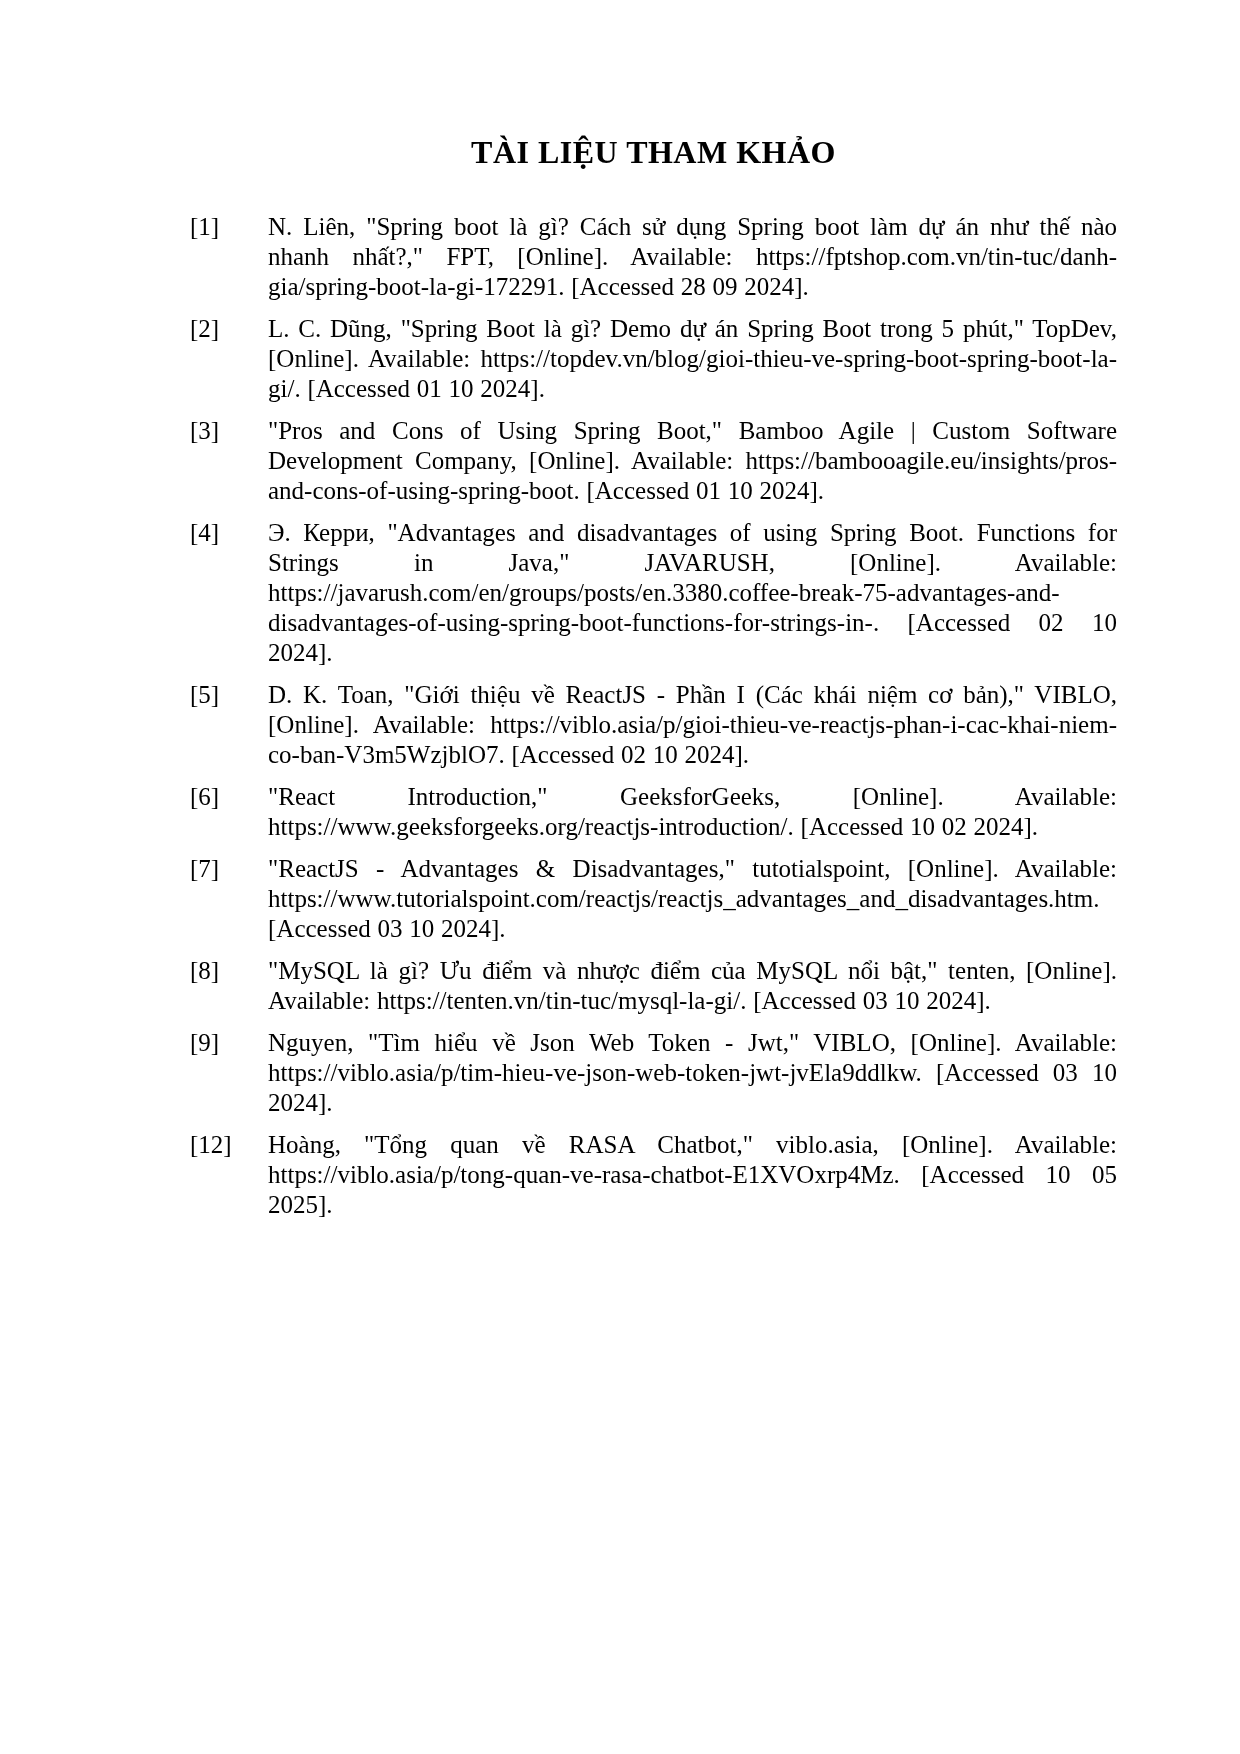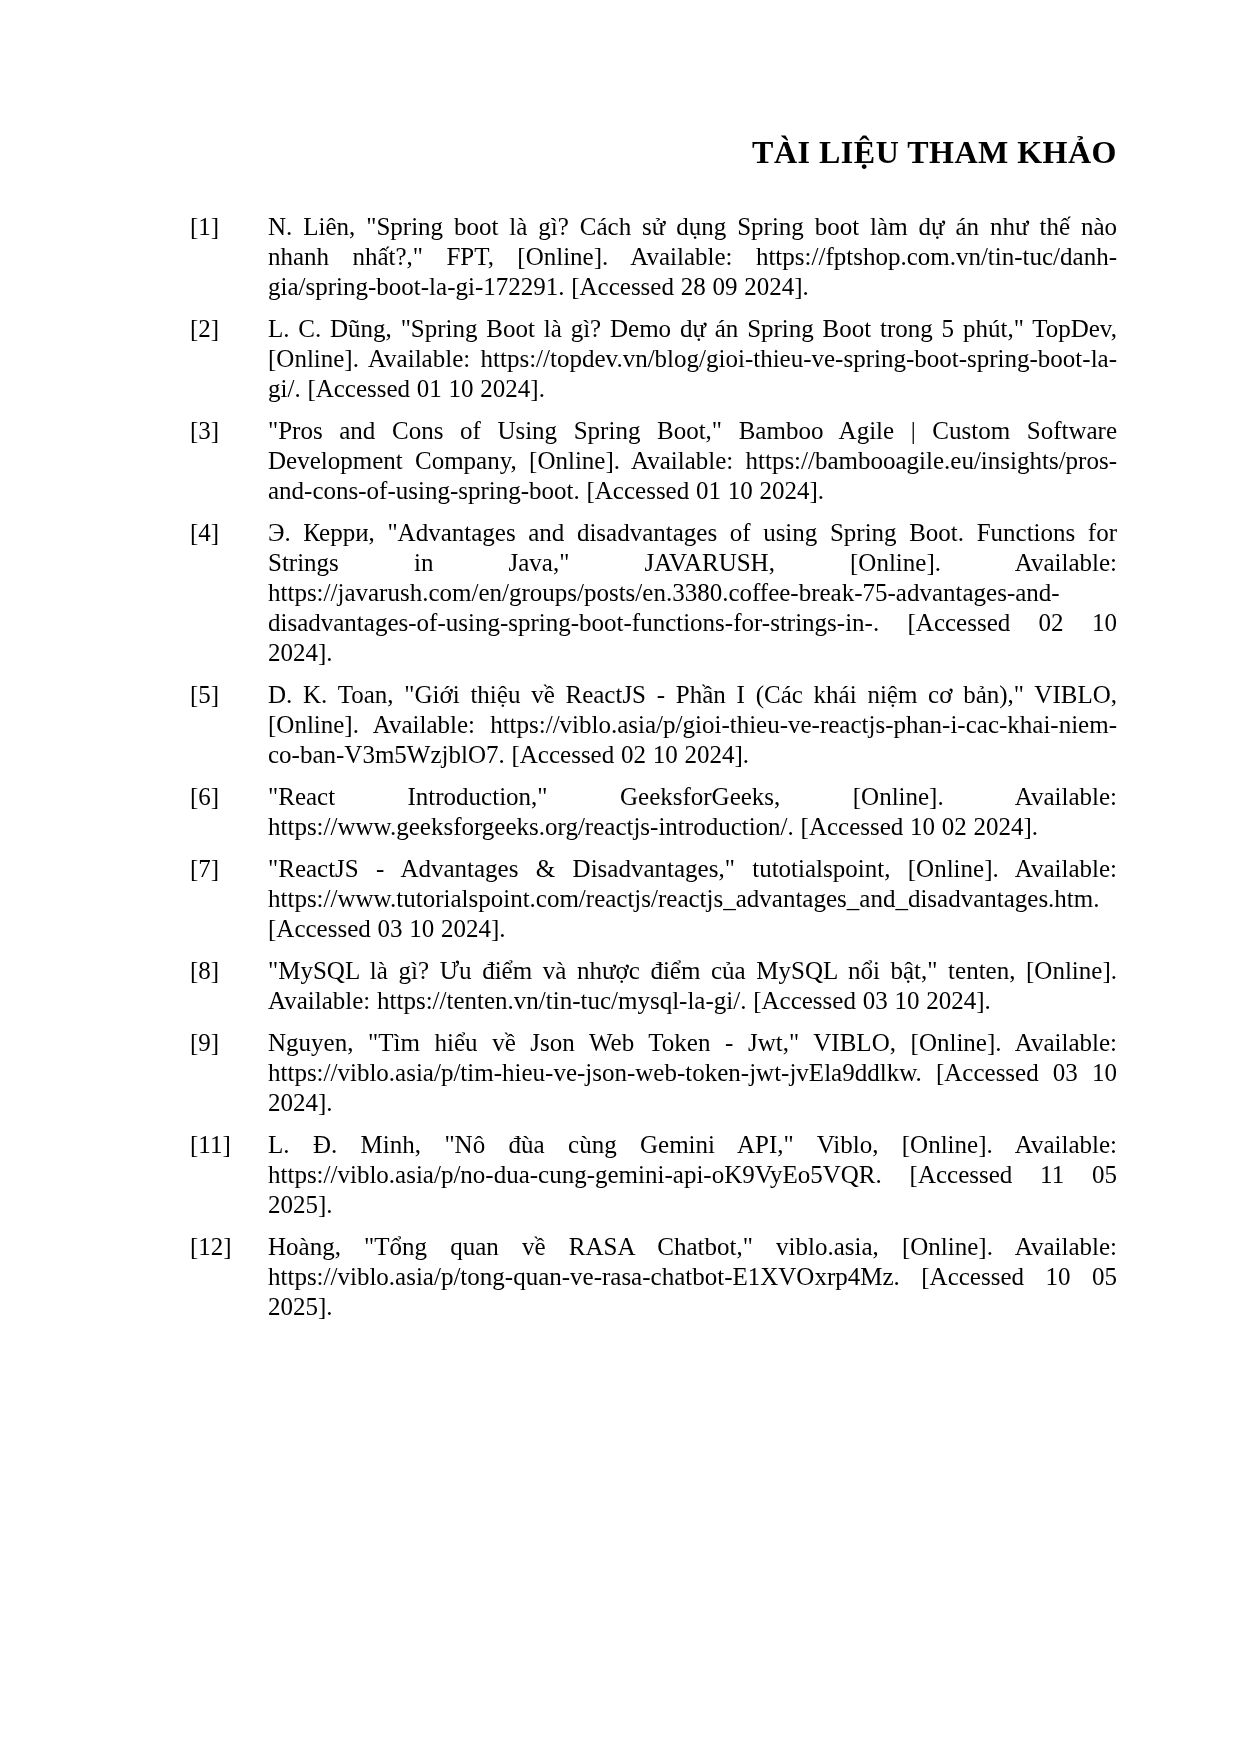--- a/index.html
+++ b/index.html
@@ -15,21 +15,21 @@
     color: #000000;
     font-family: "Liberation Serif", "DejaVu Serif", serif;
     overflow: hidden;
     box-sizing: border-box;
     padding: 132px 123px 0 190px;
   }
   .doc-title {
     font-size: 32px;
     line-height: 40px;
     font-weight: bold;
-    text-align: right;
+    text-align: center;
     letter-spacing: 0.5px;
     margin: 0 0 40px 0;
   }
   .ref-list {
     display: block;
   }
   .ref {
     display: grid;
     grid-template-columns: 78px 1fr;
     font-size: 25px;
@@ -92,23 +92,19 @@
     <span class="num">[8]</span>
     <span class="txt">"MySQL là gì? Ưu điểm và nhược điểm của MySQL nổi bật," tenten, [Online]. Available: https://tenten.vn/tin-tuc/mysql-la-gi/. [Accessed 03 10 2024].</span>
   </div>
 
   <div class="ref">
     <span class="num">[9]</span>
     <span class="txt">Nguyen, "Tìm hiểu về Json Web Token - Jwt," VIBLO, [Online]. Available: https://viblo.asia/p/tim-hieu-ve-json-web-token-jwt-jvEla9ddlkw. [Accessed 03 10 2024].</span>
   </div>
 
 
-  <div class="ref">
-    <span class="num">[11]</span>
-    <span class="txt">L. Đ. Minh, "Nô đùa cùng Gemini API," Viblo, [Online]. Available: https://viblo.asia/p/no-dua-cung-gemini-api-oK9VyEo5VQR. [Accessed 11 05 2025].</span>
-  </div>
 
   <div class="ref">
     <span class="num">[12]</span>
     <span class="txt">Hoàng, "Tổng quan về RASA Chatbot," viblo.asia, [Online]. Available: https://viblo.asia/p/tong-quan-ve-rasa-chatbot-E1XVOxrp4Mz. [Accessed 10 05 2025].</span>
   </div>
 </div>
 </div>
 
 </body></html>

